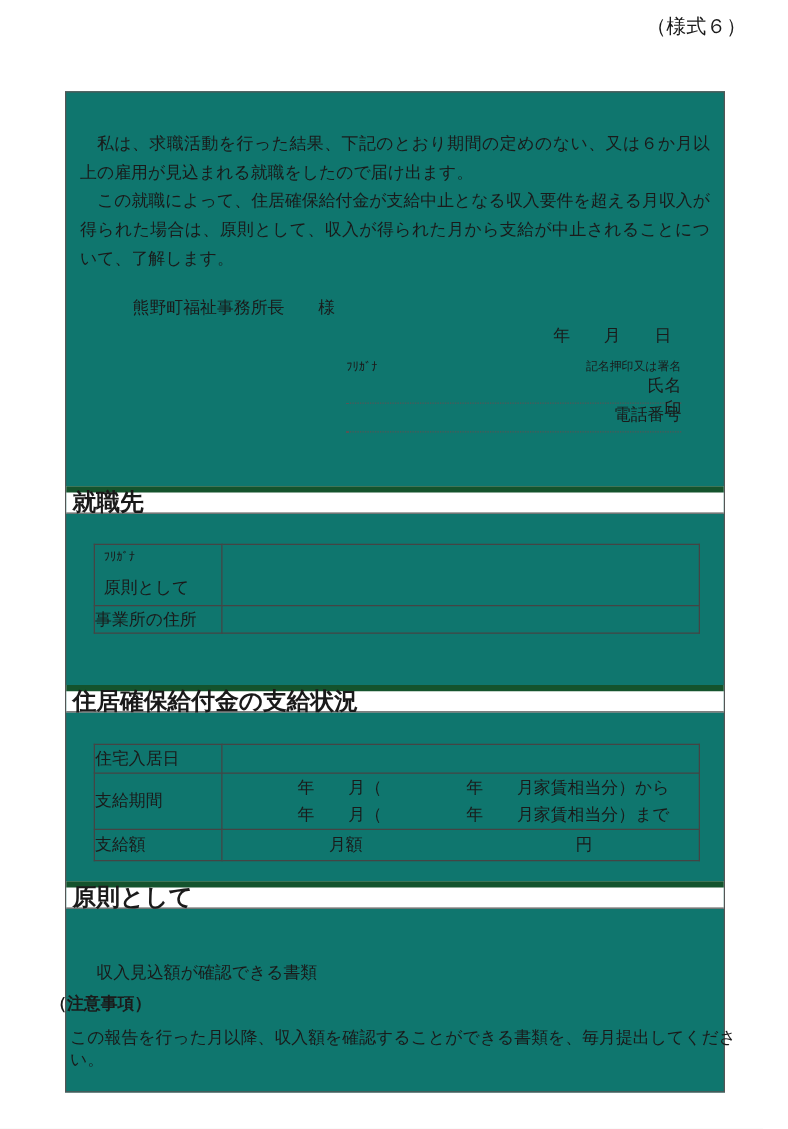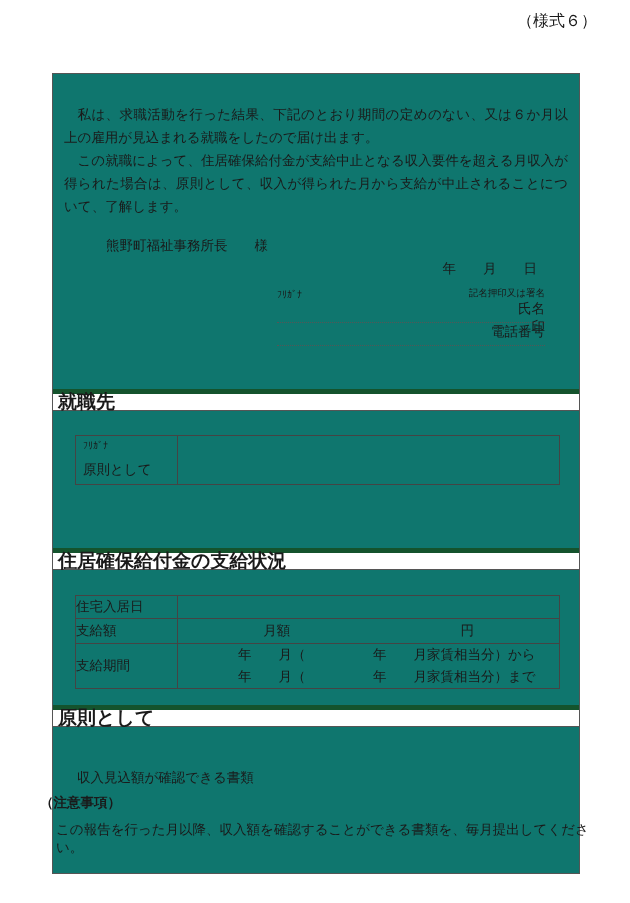--- a/index.html
+++ b/index.html
@@ -113,50 +113,54 @@
         <tbody>
             <tr style="height:48px">
           <td>
             <div class="cell-stack">
               <span class="furigana-sm">ﾌﾘｶﾞﾅ</span>
               <span>原則として</span>
             </div>
           </td>
           <td></td>
         </tr>
+        <tr style="height:22px">
+          <td class="lbl">事業所の住所</td>
+          <td></td>
+        </tr>
       </tbody>
         </table>
     </div>
 
     <div class="band">住居確保給付金の支給状況</div>
     <div class="sec-body sec-benefit">
       <table class="inner t2">
         <colgroup>
             <col style="width:102px">
             <col>
           </colgroup>
         <tbody>
             <tr style="height:23px">
           <td class="lbl">住宅入居日</td>
           <td></td>
         </tr>
+        <tr style="height:45px">
+          <td class="lbl lbl-top">支給期間</td>
+          <td>
+            <div class="pre period-line">年　　月（　　　　　年　　月家賃相当分）から</div>
+            <div class="pre period-line">年　　月（　　　　　年　　月家賃相当分）まで</div>
+          </td>
+        </tr>
         <tr style="height:25px">
           <td class="lbl">支給額</td>
           <td>
             <div class="amount-row">
               <span>月額</span>
               <span>円</span>
             </div>
-          </td>
-        </tr>
-        <tr style="height:45px">
-          <td class="lbl lbl-top">支給期間</td>
-          <td>
-            <div class="pre period-line">年　　月（　　　　　年　　月家賃相当分）から</div>
-            <div class="pre period-line">年　　月（　　　　　年　　月家賃相当分）まで</div>
           </td>
         </tr>
       </tbody>
         </table>
     </div>
 
     <div class="band">原則として</div>
     <div class="sec-body sec-attach">
       <div class="attach-item">収入見込額が確認できる書類</div>
     </div>

